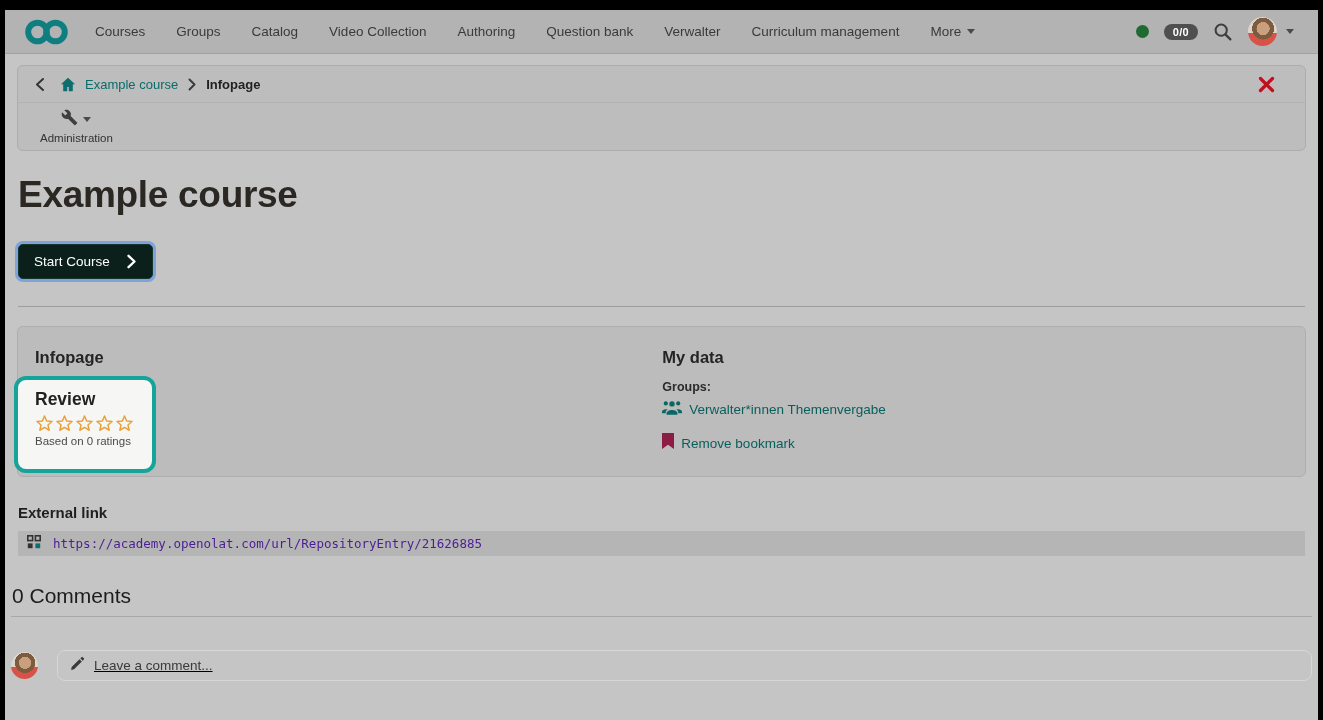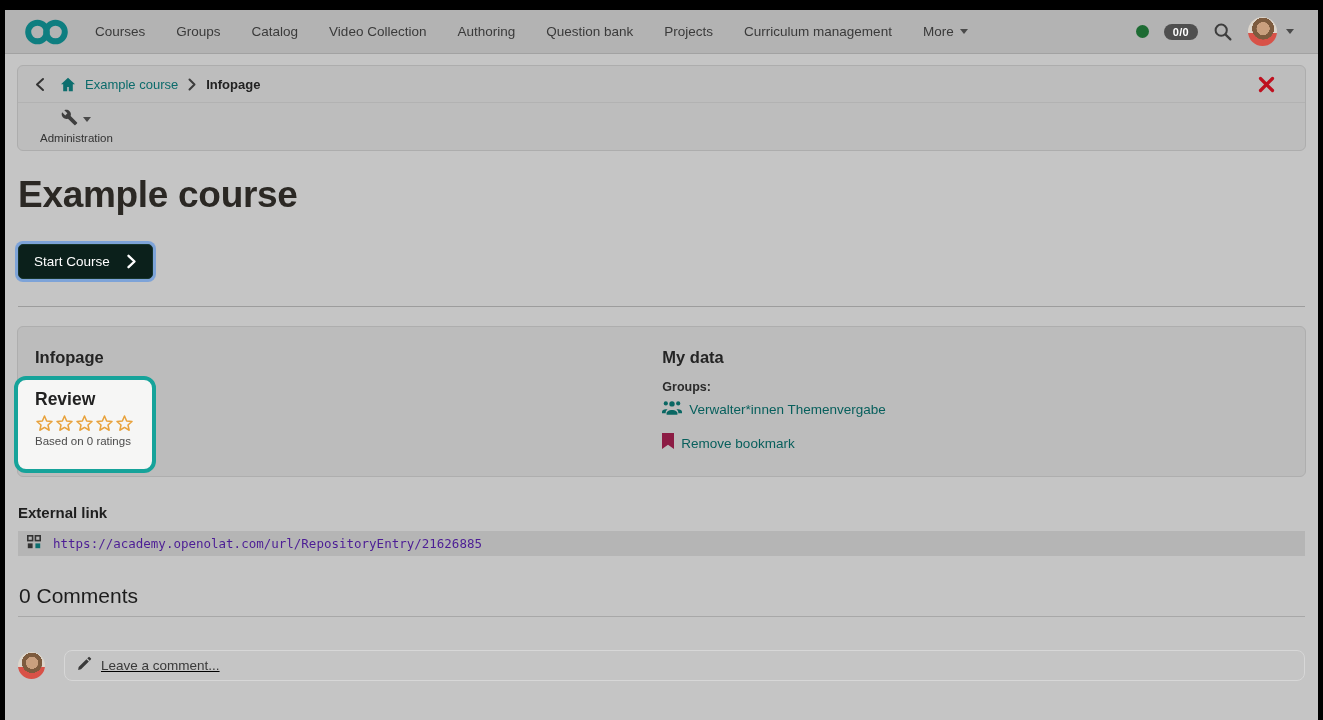--- a/index.html
+++ b/index.html
@@ -99,21 +99,21 @@
   
   .ext-section { margin:27px 13px 0; }
   .ext-section h3 { font-size:15px; font-weight:bold; color:#1f1f1f; }
   .url-bar {
     margin-top:10px; height:25px; background:#b5b5b5; display:flex;
     align-items:center; gap:12px; padding:0 9px; cursor:pointer;
   }
   .url-text { font-family:"DejaVu Sans Mono", monospace; font-size:12.5px; color:#4c1d95; }
 
   
-  .comments { margin:28px 13px 0; }
+  .comments { margin:28px 6px 0; }
   .comments h2 { font-size:21px; font-weight:400; color:#1c1c1c; margin-left:1px; }
   .comments hr { border:none; border-top:1px solid #a8a8a8; margin-top:8px; }
   .comment-row { margin-top:33px; display:flex; align-items:center; gap:19px; }
   .avatar-sm { width:27px; height:27px; flex:0 0 27px; }
   .comment-field {
     flex:1; height:31px; border:1px solid #d7d7d7; border-radius:8px;
     display:flex; align-items:center; gap:9px; padding:0 12px; background:transparent;text-decoration:underline;
   }
   .comment-field input {
     flex:1; border:none; outline:none; background:transparent;
@@ -134,21 +134,21 @@
         <circle cx="30.5" cy="15" r="9.3" fill="none" stroke="#0e7e80" stroke-width="6"></circle>
       </svg>
     </span>
     <div class="nav-items">
       <span class="nav-item">Courses</span>
       <span class="nav-item">Groups</span>
       <span class="nav-item">Catalog</span>
       <span class="nav-item">Video Collection</span>
       <span class="nav-item">Authoring</span>
       <span class="nav-item">Question bank</span>
-      <span class="nav-item">Projects</span>
+      <span class="nav-item">Verwalter</span>
       <span class="nav-item">Curriculum management</span>
       <span class="nav-item nav-more">
         <span>More</span>
         <span class="caret"></span>
       </span>
     </div>
     <div class="nav-right">
       <span class="status-dot"></span>
       <span class="count-badge">0/0</span>
       <span class="search-btn">

